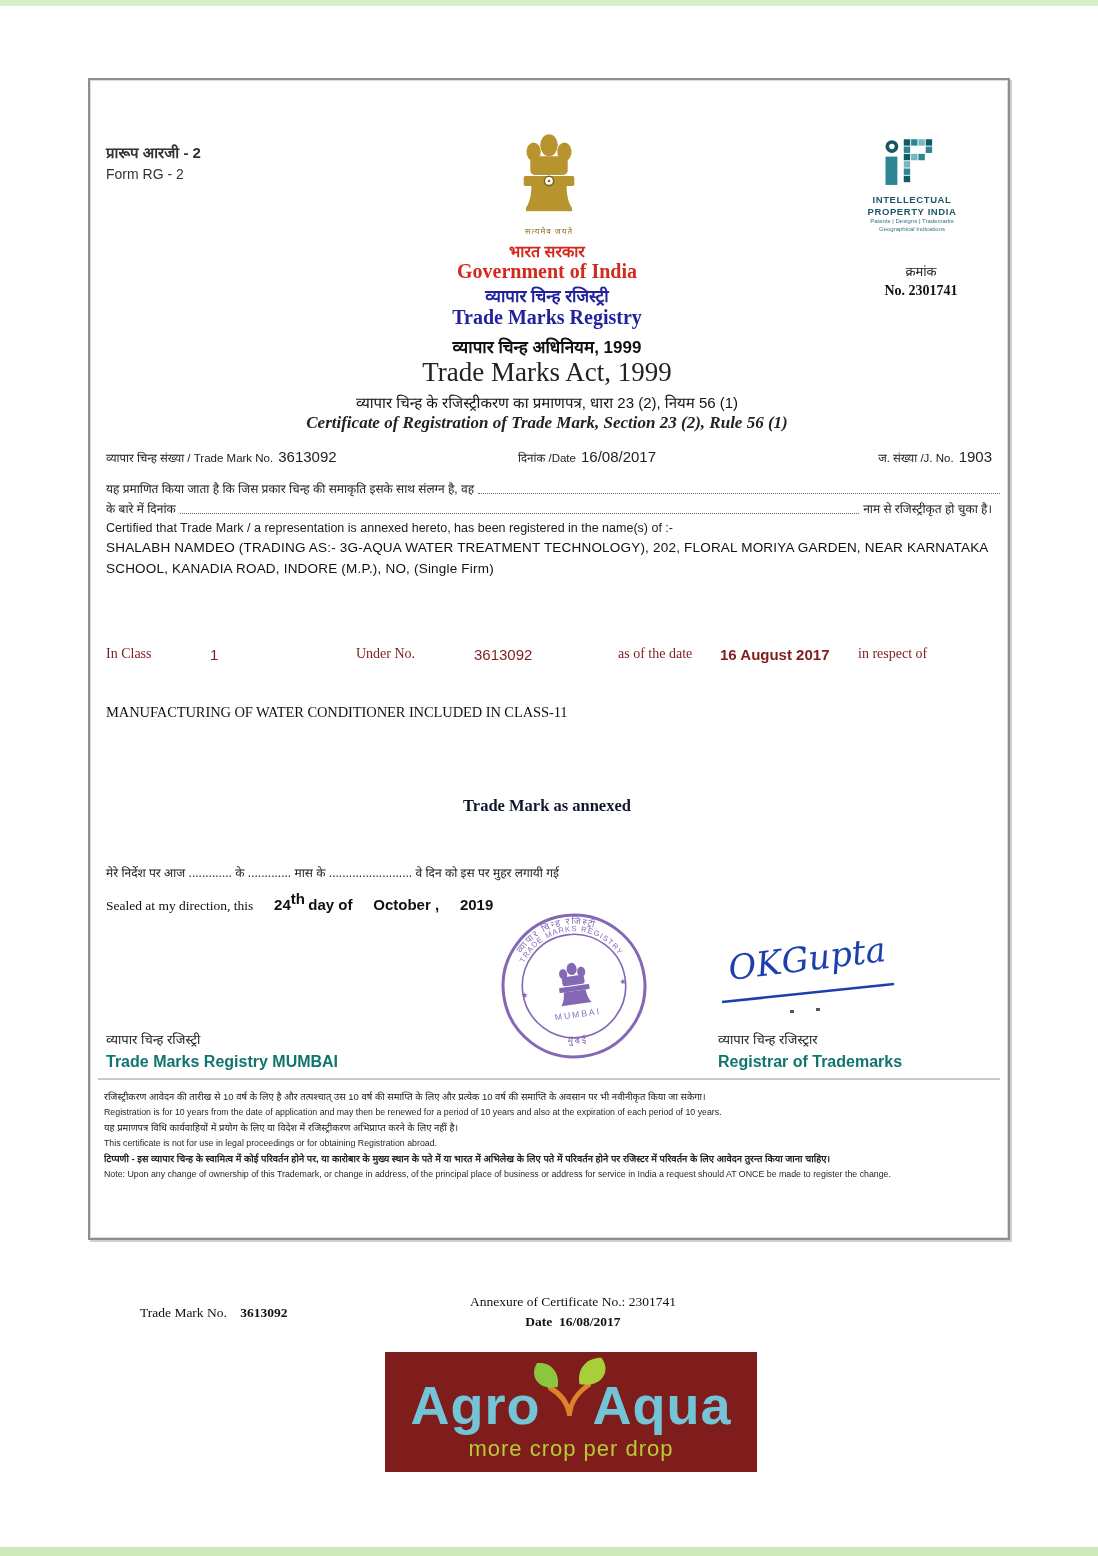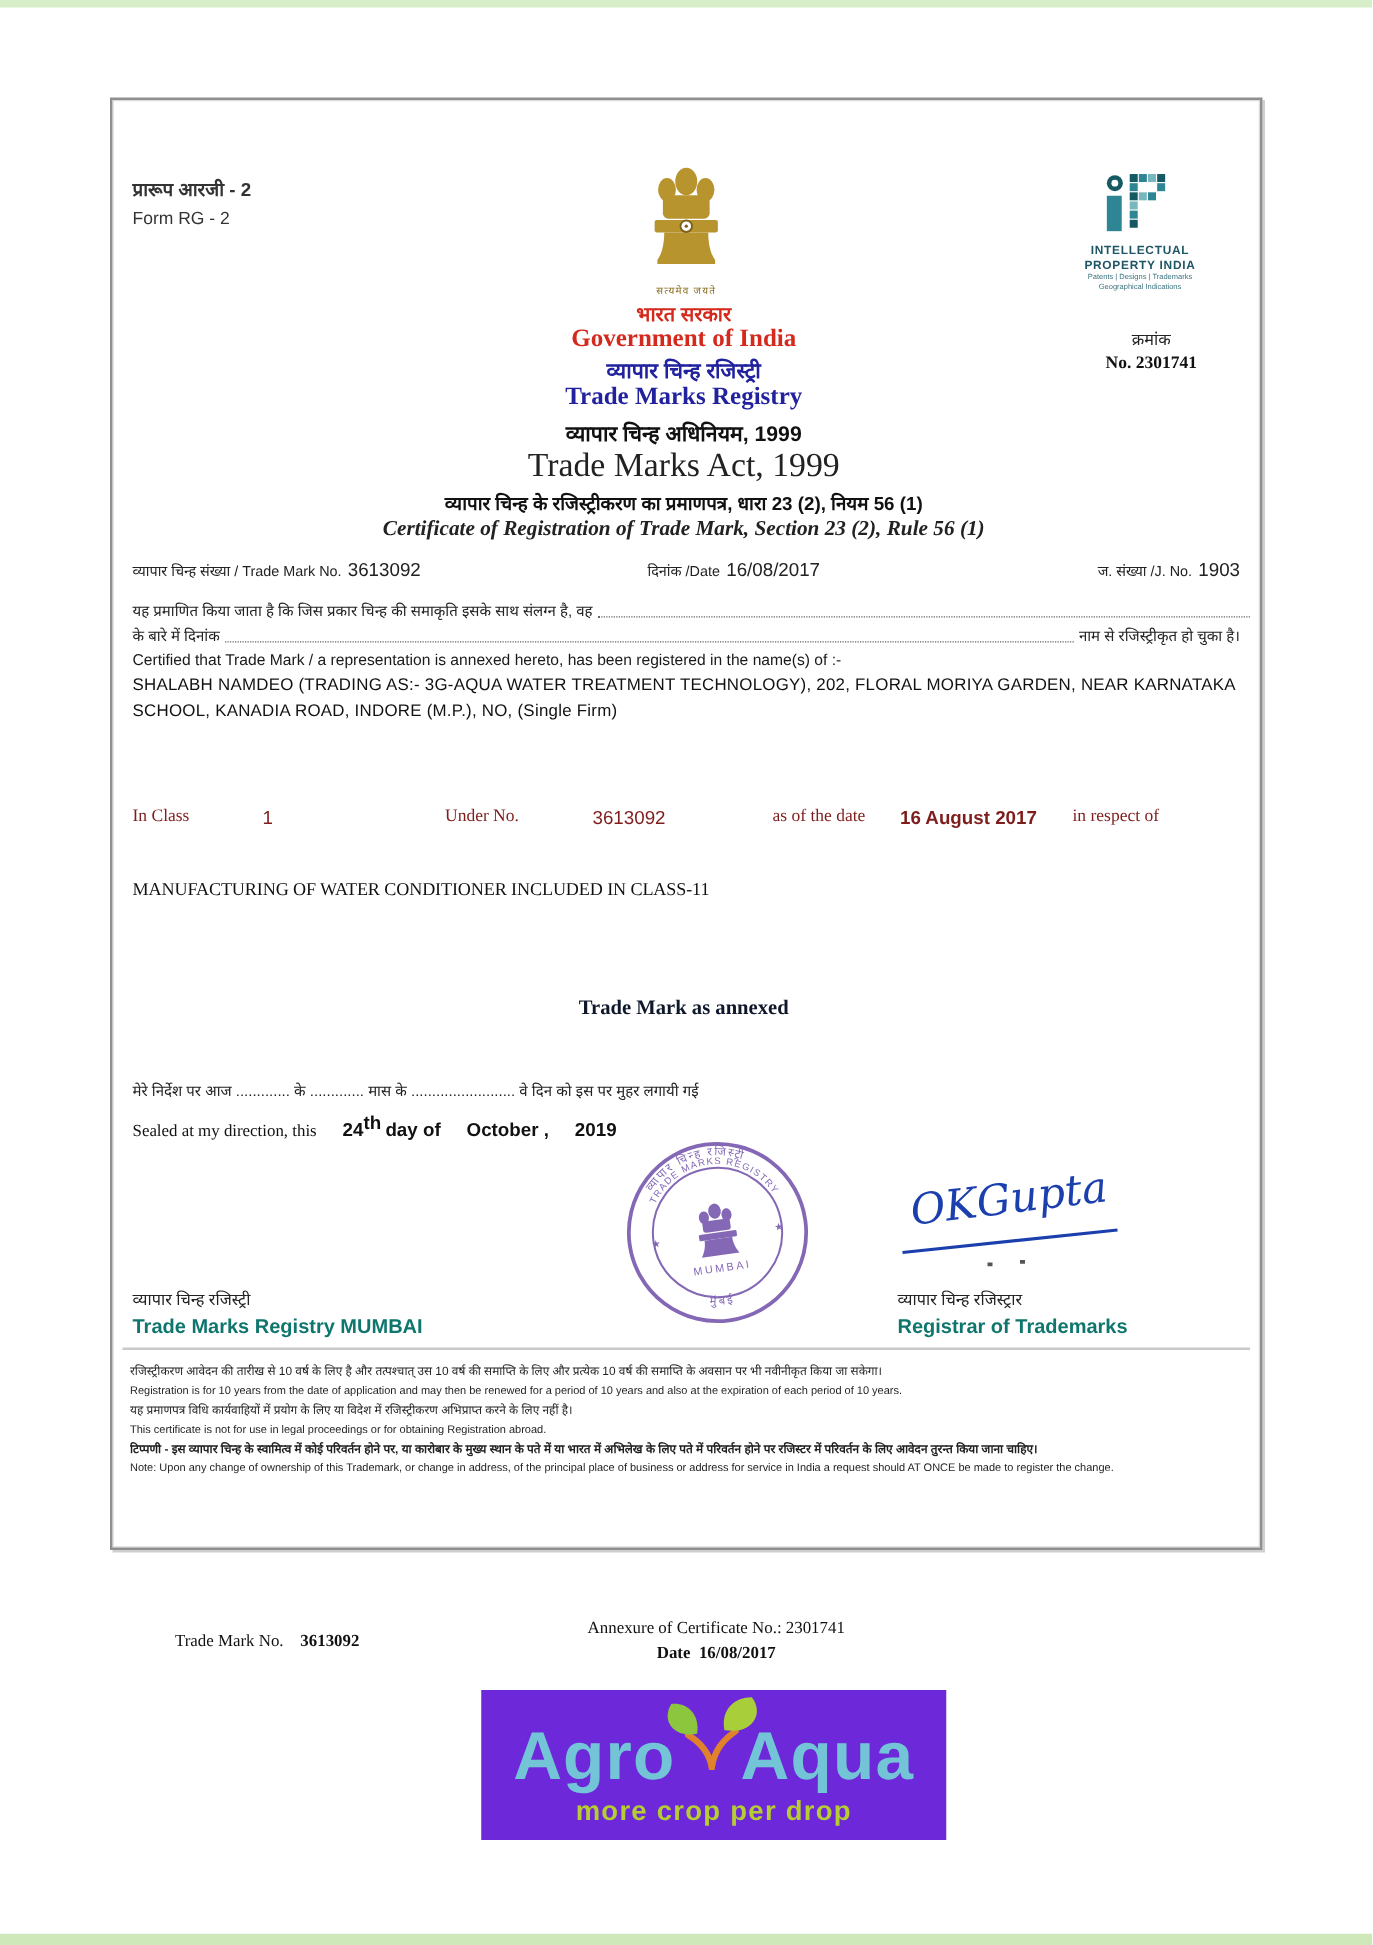--- a/index.html
+++ b/index.html
@@ -24,21 +24,21 @@
   .center-col { left:0; right:4px; text-align:center; }
   .emblem-wrap { left:50%; top:52px; transform:translateX(-50%); text-align:center; }
   .emblem-caption { font-size:8px; color:#8a6d20; margin-top:1px; letter-spacing:1px; }
 
   .govt-hi   { top:160px; font-size:16px; font-weight:bold; color:#d42a1e; }
   .govt-en   { top:180px; font-size:20px; font-weight:bold; color:#d42a1e; font-family:"Liberation Serif", serif; }
   .reg-hi    { top:204px; font-size:17px; font-weight:bold; color:#22229e; }
   .reg-en    { top:226px; font-size:20px; font-weight:bold; color:#22229e; font-family:"Liberation Serif", serif; }
   .act-hi    { top:255px; font-size:17px; font-weight:bold; color:#111; }
   .act-en    { top:277px; font-size:27px; color:#222; font-family:"Liberation Serif", serif; }
-  .cert-hi   { top:312px; font-size:15px; font-weight:bold; color:#111; }
+  .cert-hi   { top:312px; font-size:15px; font-weight:normal; color:#111; }
   .cert-en   { top:333px; font-size:17px; font-weight:bold; font-style:italic; color:#222; font-family:"Liberation Serif", serif; }
 
   .ip-logo { right:26px; top:56px; width:140px;text-align:center; }
   .ip-text1 { font-size:9.5px; font-weight:bold; color:#1f5666; letter-spacing:.6px; line-height:1.25; }
   .ip-text2 { font-size:6px; color:#3c7581; line-height:1.3; }
   .serial { right:22px; top:182px; width:130px; text-align:center; }
   .serial .hi { font-size:13px; color:#222; }
   .serial .no { font-size:14px; font-weight:bold; font-family:"Liberation Serif", serif; color:#111; margin-top:3px; }
 
   .meta-row { top:368px; left:16px; right:16px; height:20px; font-size:12px; color:#222; }
@@ -91,27 +91,27 @@
   .notes div { margin-bottom:4px; white-space:nowrap; overflow:hidden; }
   .note-hi { font-size:9.5px; }
   .note-en { font-size:8.8px; }
   .note-bold { font-weight:bold; }
 
   .annexure-left { left:140px; top:1305px; font-family:"Liberation Serif", serif; font-size:13.5px; color:#111; }
   .annexure-left b { margin-left:10px; }
   .annexure-center { left:408px; top:1292px; width:330px; text-align:center;
                      font-family:"Liberation Serif", serif; font-size:13.5px; color:#111; line-height:1.45; }
 
-  .brand-card { left:385px; top:1352px; width:372px; height:120px; background:#6d28d9; }
+  .brand-card { left:385px; top:1352px; width:372px; height:120px; background:#7f1d1d; }
   .brand-row { position:absolute; left:0; right:0; top:22px; display:flex; justify-content:center; gap:52px;
                font-weight:bold; font-size:54px; color:#72c4d6; letter-spacing:1px;
                font-family:"Liberation Sans", sans-serif; }
   .sprout { position:absolute; left:50%; top:0; transform:translateX(-52%); }
   .brand-tagline { position:absolute; left:0; right:0; top:84px; text-align:center; 
-                   font-weight:bold; font-size:22px; color:#b5cd33; letter-spacing:1px; }
+                   font-weight:normal; font-size:22px; color:#b5cd33; letter-spacing:1px; }
 </style>
 </head>
 <body>
 
 <div class="page">
   <div class="strip-top"></div>
   <div class="strip-bottom"></div>
 
   <div class="cert">
 

